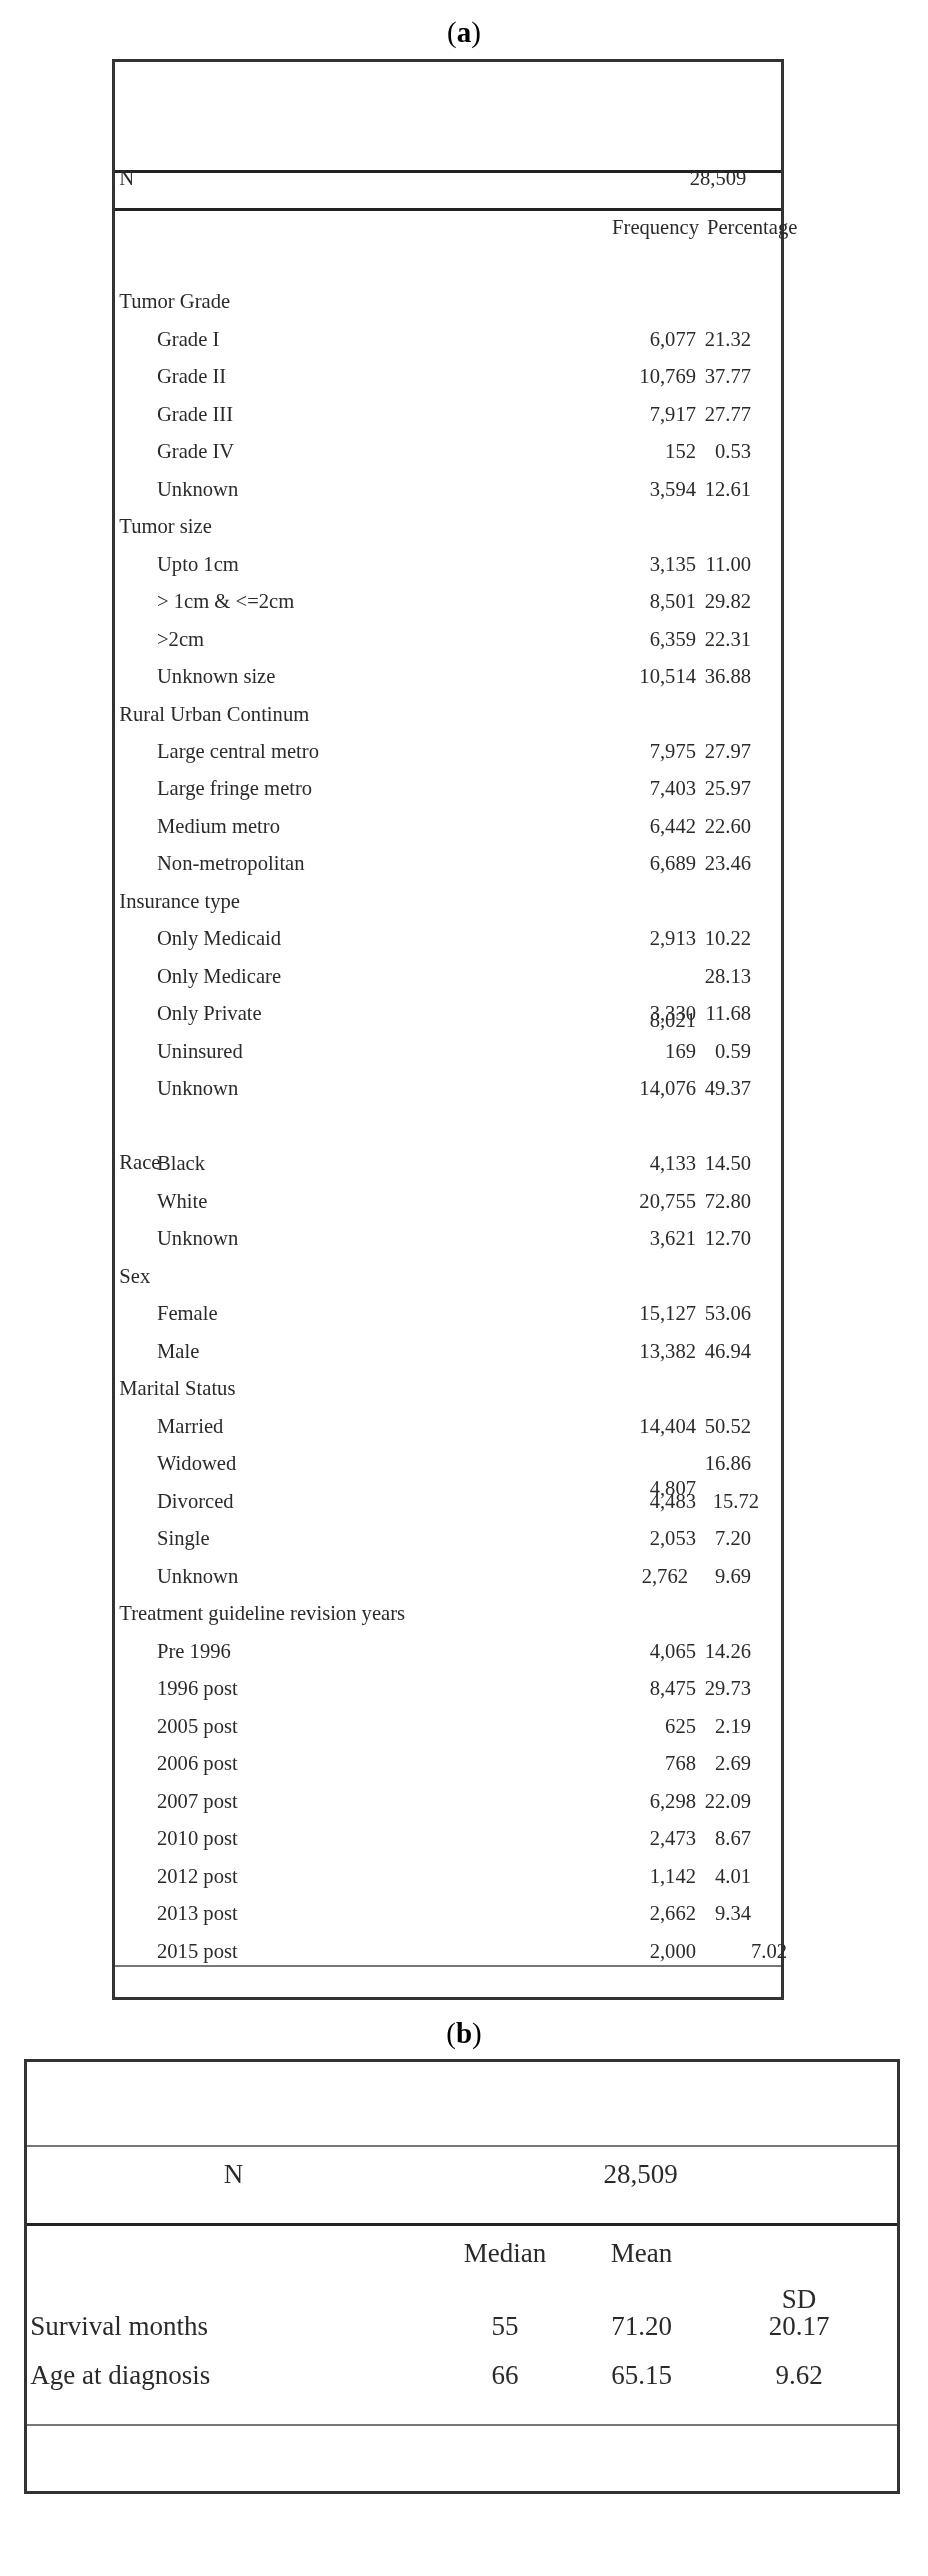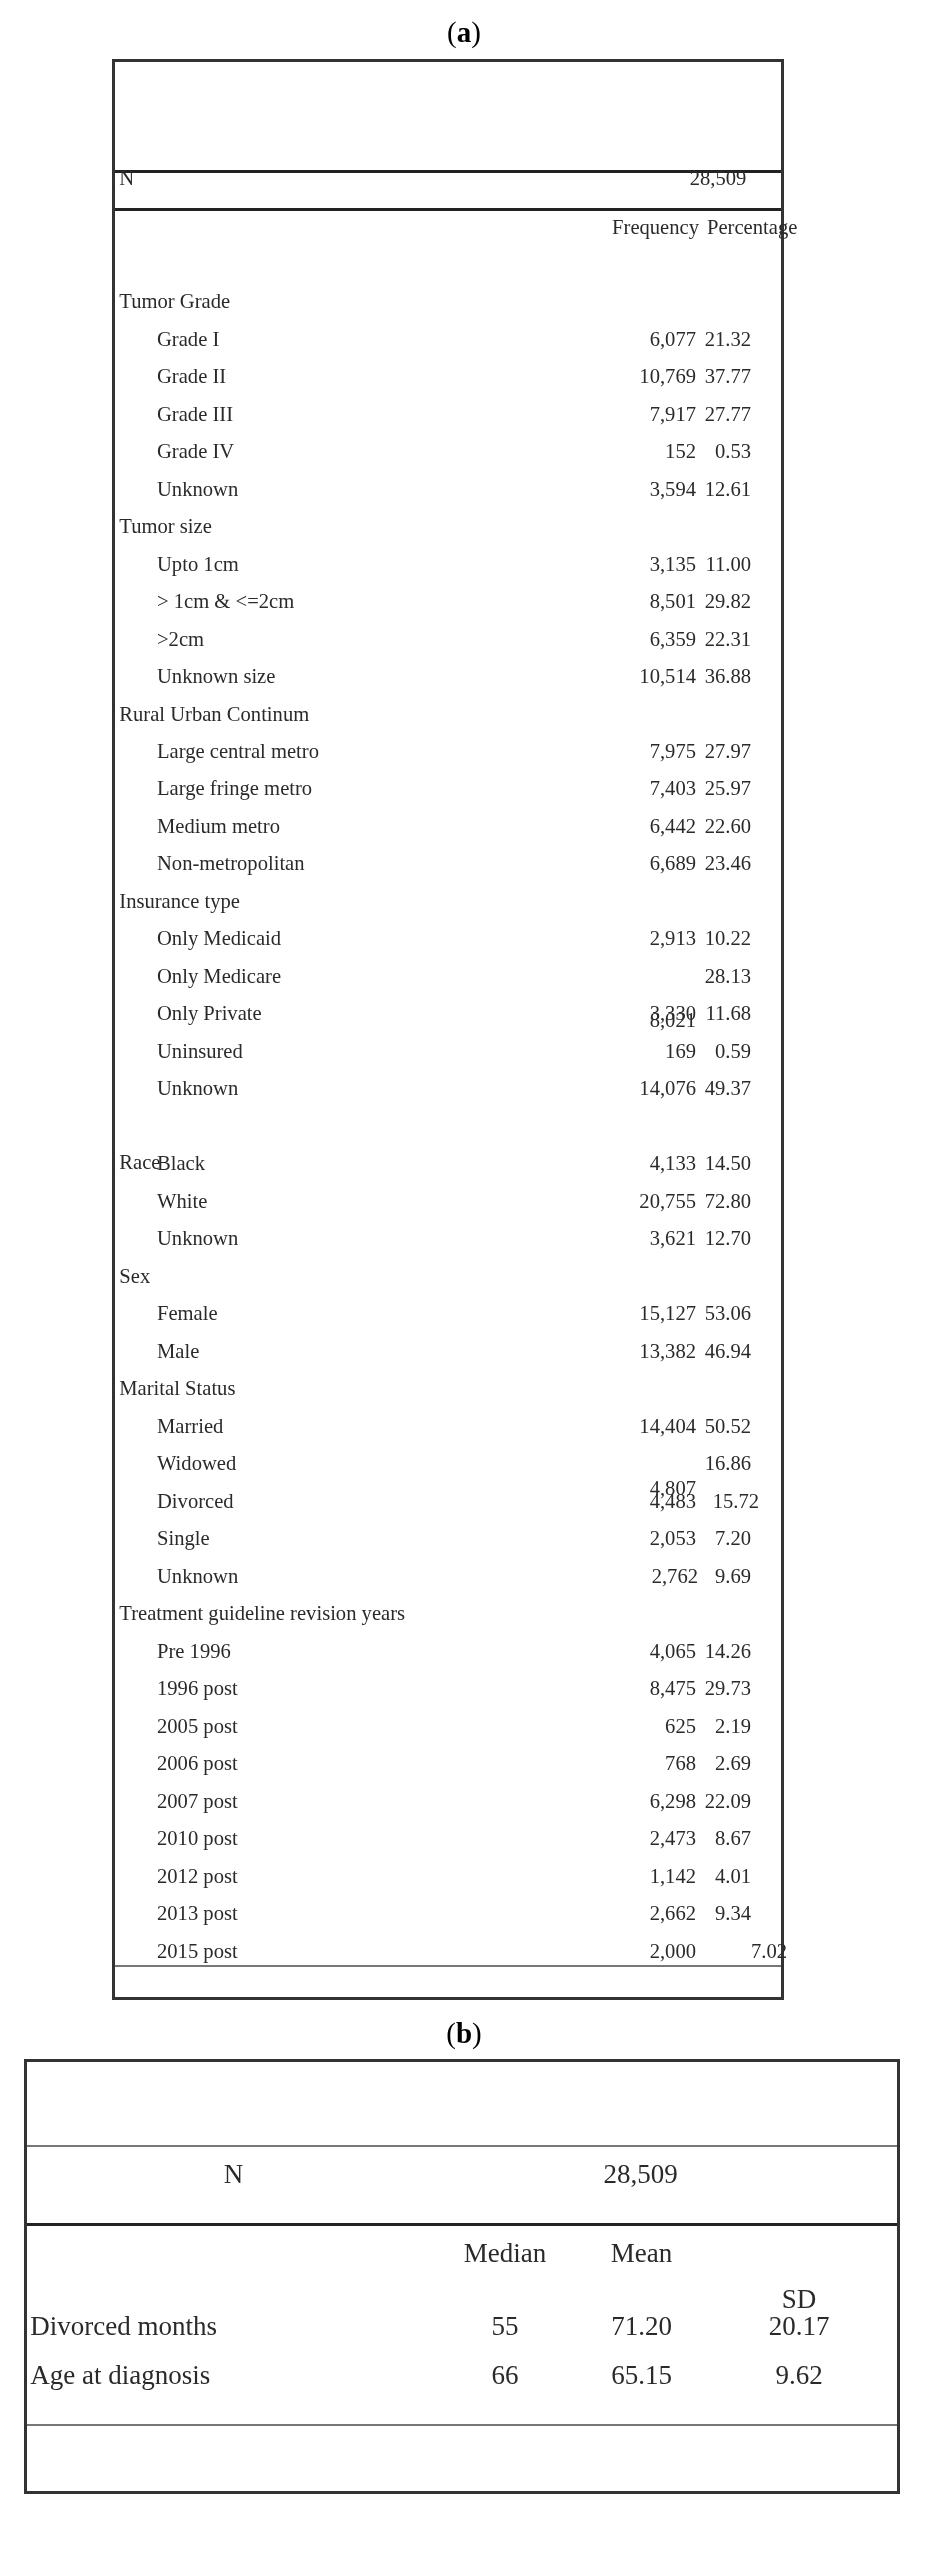--- a/index.html
+++ b/index.html
@@ -180,21 +180,21 @@
         <div class="txt r" style="left: 467px; width: 114px; top: 1427px;">4,483</div>
         <div class="txt r" style="left: 565px; width: 71px; top: 1427px; padding-left: 8px;">15.72</div>
       </div>
       <div>
         <div class="txt" style="left: 42px; top: 1464px;">Single</div>
         <div class="txt r" style="left: 467px; width: 114px; top: 1464px;">2,053</div>
         <div class="txt r" style="left: 565px; width: 71px; top: 1464px;">7.20</div>
       </div>
       <div>
         <div class="txt" style="left: 42px; top: 1502px;">Unknown</div>
-        <div class="txt r" style="left: 469px; width: 114px; top: 1502px; text-align: right;">2,762</div>
+        <div class="txt r" style="left: 459px; width: 114px; top: 1502px; text-align: right;">2,762</div>
         <div class="txt r" style="left: 565px; width: 71px; top: 1502px;">9.69</div>
       </div>
       <div>
         <div class="txt" style="left: 4.3px; top: 1539px;">Treatment guideline revision years</div>
       </div>
       <div>
         <div class="txt" style="left: 42px; top: 1577px;">Pre 1996</div>
         <div class="txt r" style="left: 467px; width: 114px; top: 1577px;">4,065</div>
         <div class="txt r" style="left: 565px; width: 71px; top: 1577px;">14.26</div>
       </div>
@@ -247,21 +247,21 @@
 <div class="box" id="table-b" style="left:24px; top:2059px; width:876px; height:435px;">
   <div class="hline" style="top:83px;"></div>
   <div class="hline dark" style="top:161px;"></div>
   <div class="btxt c" style="left:136px; width:141px; top:96px;">N</div>
   <div class="btxt c" style="left:543px; width:141px; top:96px;">28,509</div>
   <div class="btxt c" style="left:413px; width:130px; top:175px;">Median</div>
   <div class="btxt c" style="left:560px; width:109px; top:175px;">Mean</div>
   <div class="btxt c" style="left:723px; width:98px; top:175px;margin-top:46px;">SD</div>
   <div id="rows-b">
       <div>
-        <div class="btxt" style="left: 3.3px; top: 248px;">Divorced months</div>
+        <div class="btxt" style="left: 3.3px; top: 248px;">Survival months</div>
         <div class="btxt c" style="left: 413px; width: 130px; top: 248px;">55</div>
         <div class="btxt c" style="left: 560px; width: 109px; top: 248px;">71.20</div>
         <div class="btxt c" style="left: 723px; width: 98px; top: 248px;">20.17</div>
       </div>
       <div>
         <div class="btxt" style="left: 3.3px; top: 297px;">Age at diagnosis</div>
         <div class="btxt c" style="left: 413px; width: 130px; top: 297px;">66</div>
         <div class="btxt c" style="left: 560px; width: 109px; top: 297px;">65.15</div>
         <div class="btxt c" style="left: 723px; width: 98px; top: 297px;">9.62</div>
       </div>

